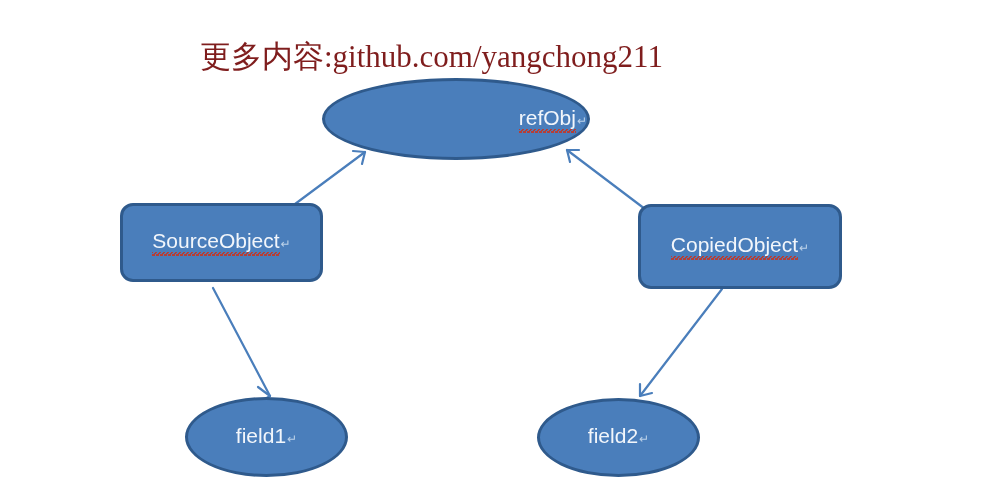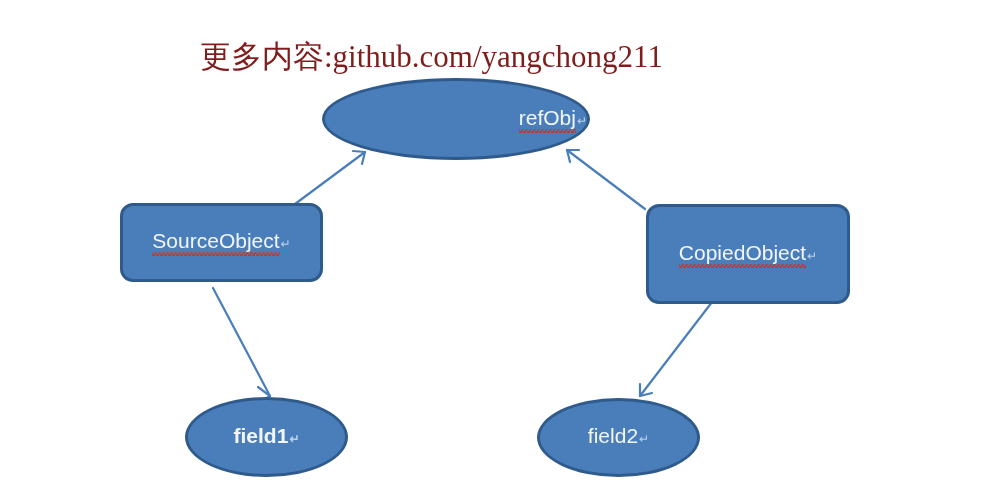--- a/index.html
+++ b/index.html
@@ -90,22 +90,22 @@
     font-size: 12px;
     color: #cfe0f0;
     opacity: 0.85;
     margin-left: 1px;
     vertical-align: baseline;
   }
 
   
   #node-refobj      { left: 322px; top: 78px;  width: 268px; height: 82px; justify-content: flex-end; }
   #node-source      { left: 92px;  top: 203px; width: 203px; height: 79px; margin-left: 28px; }
-  #node-copied      { left: 638px; top: 204px; width: 204px; height: 100px; margin-left: 8px; }
-  #node-field1      { left: 185px; top: 397px; width: 163px; height: 80px; font-weight: bold; }
+  #node-copied      { left: 638px; top: 204px; width: 204px; height: 85px; }
+  #node-field1      { left: 185px; top: 397px; width: 163px; height: 80px; }
   #node-field2      { left: 537px; top: 398px; width: 163px; height: 79px; text-align: right; }
 </style>
 </head>
 <body>
 
 <div id="canvas">
 
   <div class="watermark">更多内容:github.com/yangchong211</div>
 
   <svg id="edges" viewBox="0 0 981 483" xmlns="http://www.w3.org/2000/svg">

